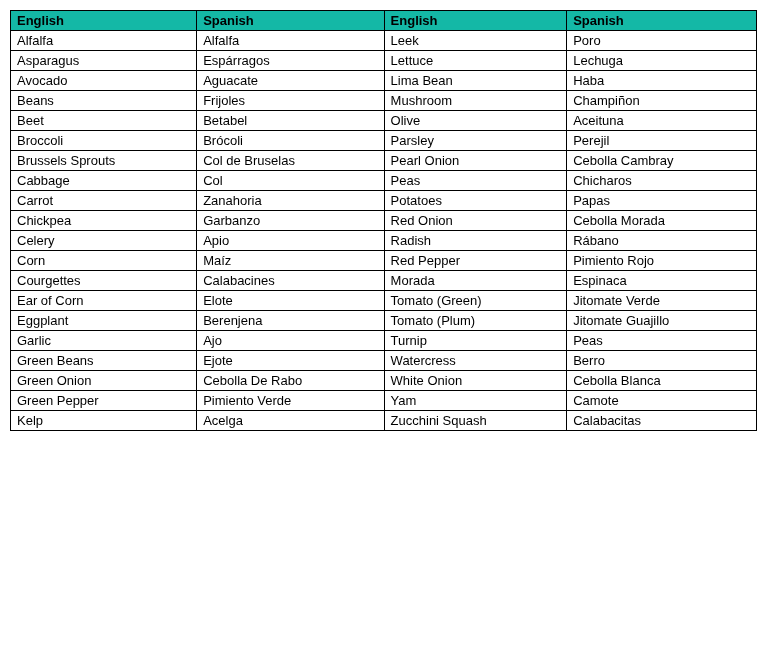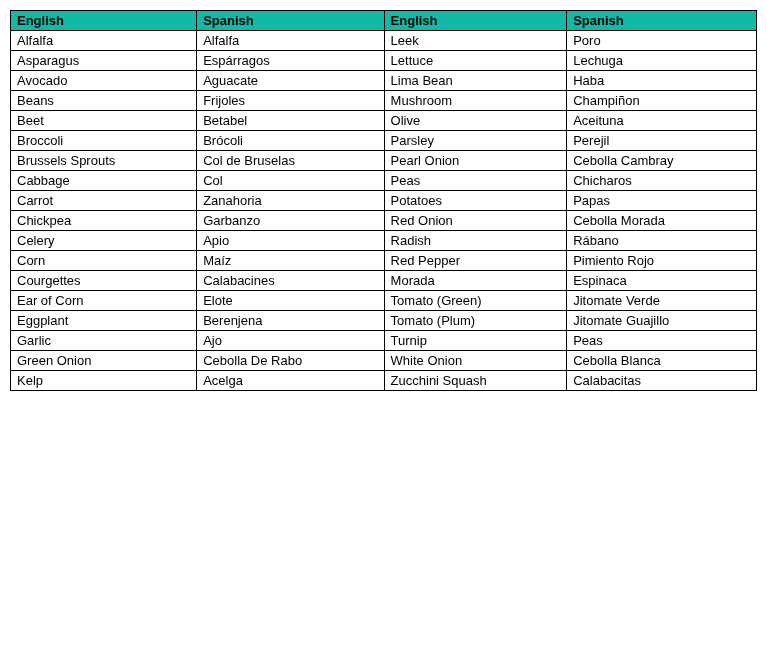--- a/index.html
+++ b/index.html
@@ -128,24 +128,36 @@
         <td>Tomato (Plum)</td>
         <td>Jitomate Guajillo</td>
       </tr>
       <tr>
         <td>Garlic</td>
         <td>Ajo</td>
         <td>Turnip</td>
         <td>Peas</td>
       </tr>
       <tr>
+        <td>Green Beans</td>
+        <td>Ejote</td>
+        <td>Watercress</td>
+        <td>Berro</td>
+      </tr>
+      <tr>
         <td>Green Onion</td>
         <td>Cebolla De Rabo</td>
         <td>White Onion</td>
         <td>Cebolla Blanca</td>
+      </tr>
+      <tr>
+        <td>Green Pepper</td>
+        <td>Pimiento Verde</td>
+        <td>Yam</td>
+        <td>Camote</td>
       </tr>
       <tr>
         <td>Kelp</td>
         <td>Acelga</td>
         <td>Zucchini Squash</td>
         <td>Calabacitas</td>
       </tr>
     </tbody>
 </table>
 

